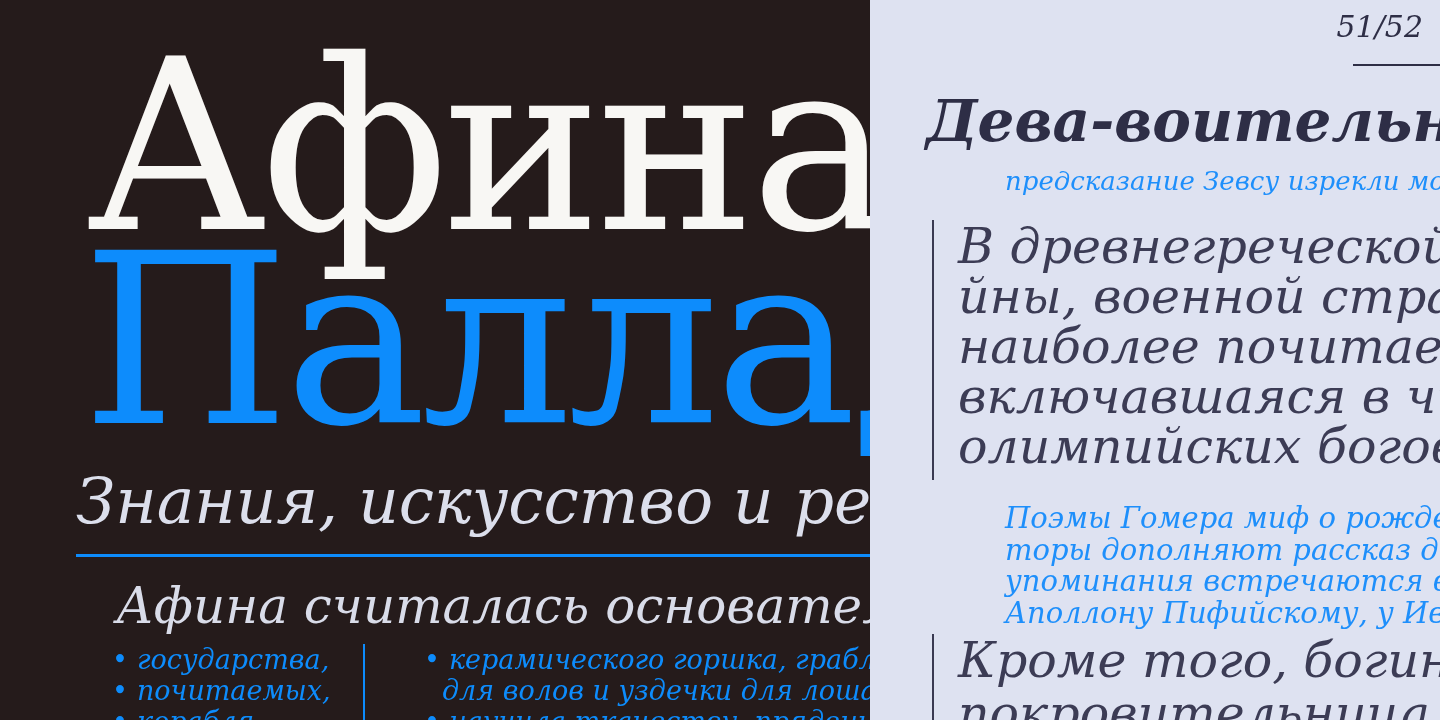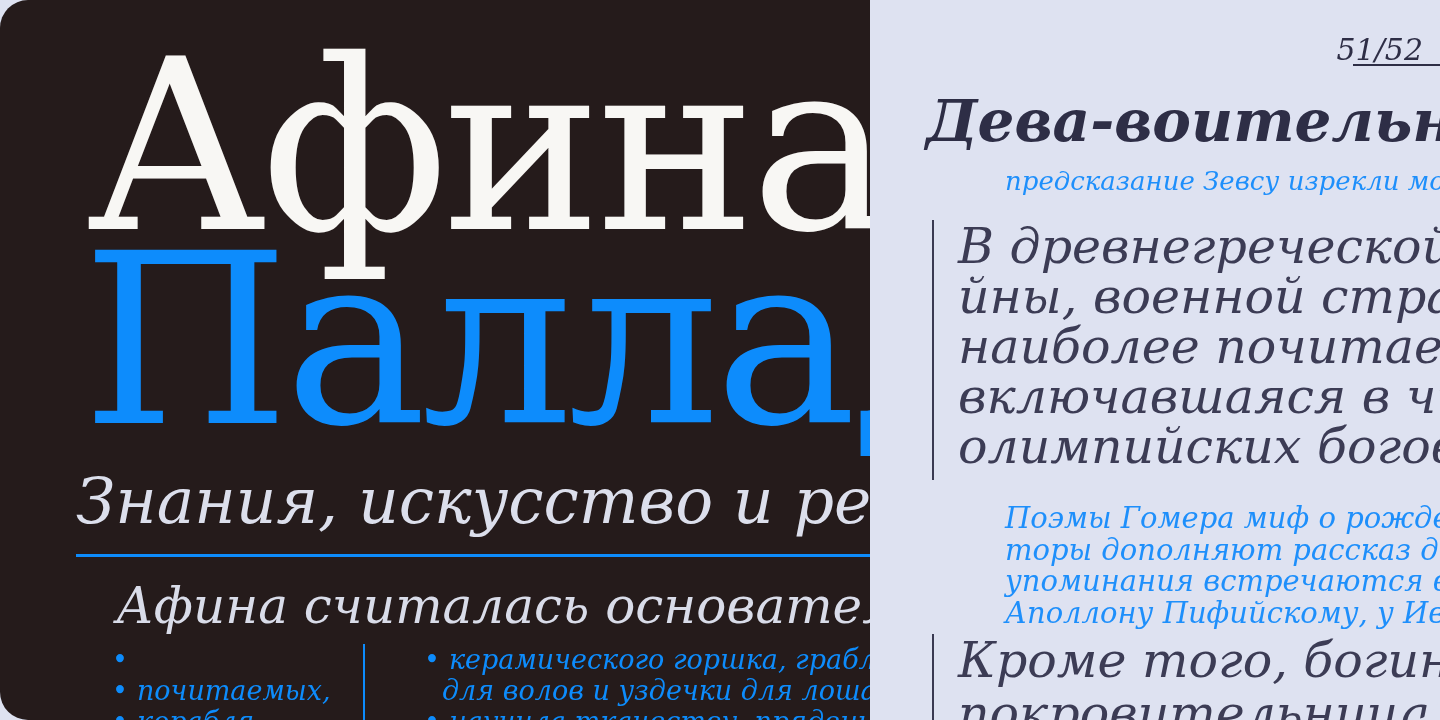--- a/index.html
+++ b/index.html
@@ -9,21 +9,20 @@
     height: 720px;
     overflow: hidden;
     background: #dee2f1;
     font-family: "DejaVu Serif", serif;
   }
   .stage {
     position: relative;
     width: 1440px;
     height: 720px;
     overflow: hidden;
-    border-radius: 28px;
   }
   .abs { position: absolute; white-space: nowrap; }
 
   
   .panel-left {
     position: absolute;
     left: 0; top: 0;
     width: 870px; height: 720px;
     background: #251b1b;
     overflow: hidden;
@@ -77,21 +76,21 @@
 
   
   .panel-right {
     position: absolute;
     left: 870px; top: 0;
     width: 570px; height: 720px;
     background: #dee2f1;
     overflow: hidden;
   }
   #pagenum {
-    right: 17px; top: 32px;
+    right: 17px; top: 9px;
     font-size: 30px;
     font-style: italic;
     color: #2e2e46;
   }
   #pagenum-rule {
     left: 483px; top: 64px;
     width: 87px; height: 2px;
     background: #2e2e46;
   }
   #r-heading {
@@ -144,20 +143,21 @@
     <h1 class="abs title-line" id="title2">Паллада</h1>
 
     <div class="abs" id="subtitle">Знания, искусство и ремёсла</div>
 
     <div class="abs" id="accent-hr"></div>
 
     <h2 class="abs" id="heading2">Афина считалась основательницей</h2>
 
     <div class="abs bullet-row" style="left:112px; top:645px;">
       <span class="marker">•</span>
+      <span>государства,</span>
     </div>
     <div class="abs bullet-row" style="left:112px; top:676px;">
       <span class="marker">•</span>
       <span>почитаемых,</span>
     </div>
     <div class="abs bullet-row" style="left:112px; top:707px;">
       <span class="marker">•</span>
       <span>корабля</span>
     </div>
 

